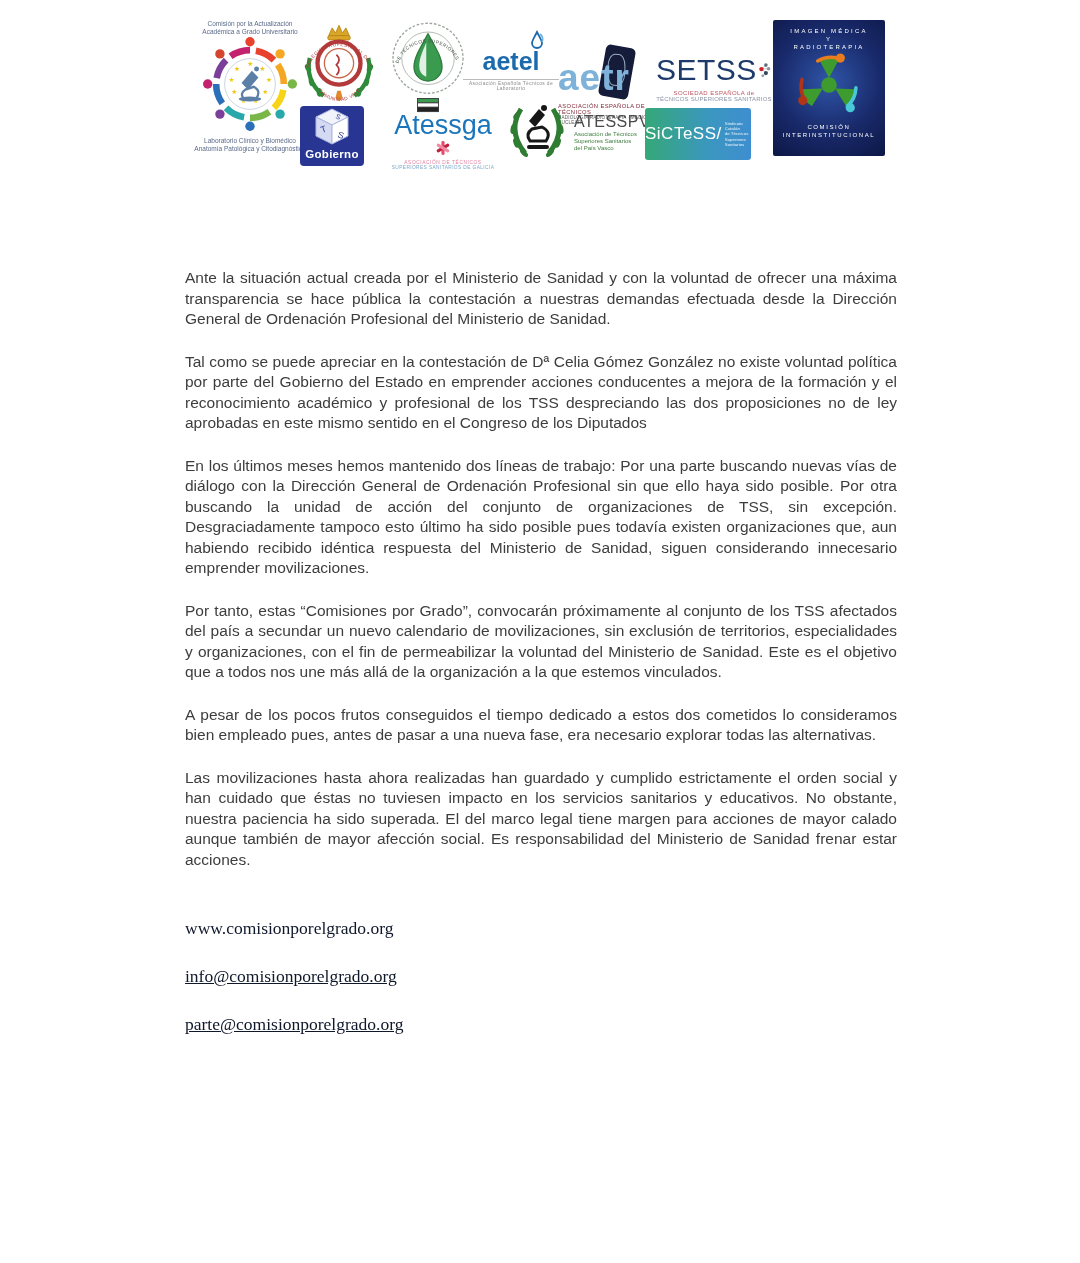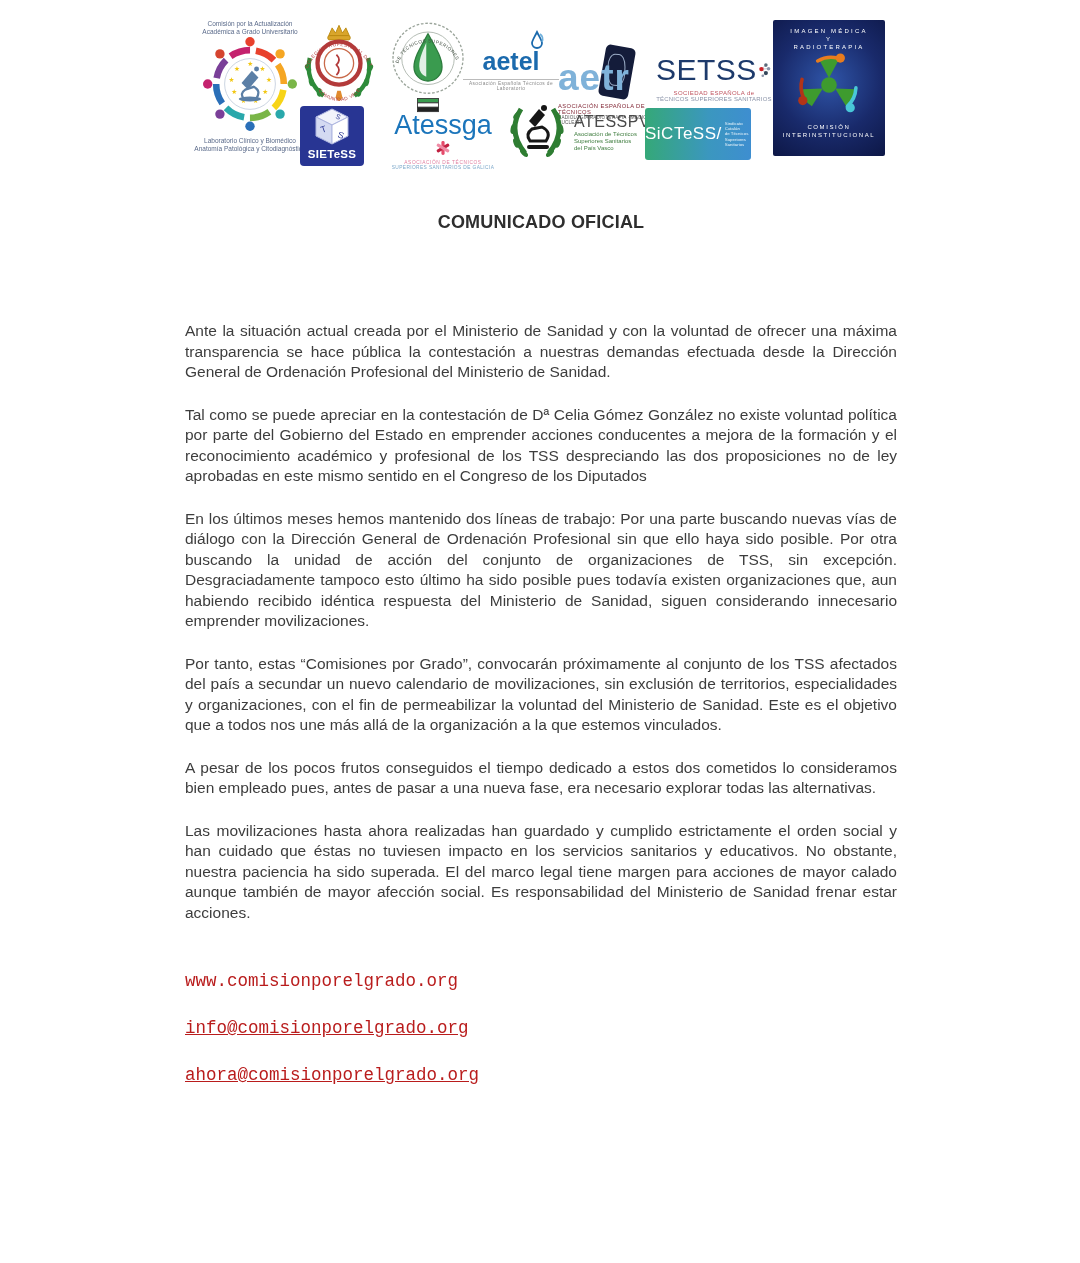--- a/index.html
+++ b/index.html
@@ -83,22 +83,22 @@
     margin-top:32px;letter-spacing:.2px;
   }
   .paragraphs{margin-top:88px;}
   .paragraphs p{
     font-size:15.5px;line-height:20.5px;text-align:justify;color:#3d3d3d;
     margin:0 0 22px 0;
   }
   .links{margin-top:48px;}
   .links a{
     display:block;
-    font-family:Liberation Mono, monospace;
-    font-size:17.5px;color:#b91c1c;margin-bottom:27px;
+    font-family:Liberation Serif, serif;
+    font-size:17.5px;color:#0f172a;margin-bottom:27px;
     text-decoration:none;width:max-content;
   }
   .links a.ul{text-decoration:underline;}
 </style>
 </head>
 <body>
 
 <div class="page">
 
   <div class="logo-strip">
@@ -212,21 +212,21 @@
 
     <div class="logo" id="logo-sietess">
       <svg width="44" height="40" viewBox="0 0 44 40">
         <polygon points="22,3 38,11 22,19 6,11" fill="#f2f4fc" stroke="#aeb6e0" stroke-width="1"></polygon>
         <polygon points="6,11 22,19 22,38 6,30" fill="#d4daf2" stroke="#aeb6e0" stroke-width="1"></polygon>
         <polygon points="38,11 22,19 22,38 38,30" fill="#ffffff" stroke="#aeb6e0" stroke-width="1"></polygon>
         <text x="12" y="27" font-size="9" fill="#283593" transform="rotate(-20 12 27)" font-family="Liberation Sans, sans-serif">T</text>
         <text x="27" y="31" font-size="9" fill="#283593" transform="rotate(20 27 31)" font-family="Liberation Sans, sans-serif">S</text>
         <text x="25" y="12" font-size="7" fill="#283593" transform="rotate(25 25 12)" font-family="Liberation Sans, sans-serif">S</text>
       </svg>
-      <div class="word">SIETeSS</div>
+      <div class="word">Gobierno</div>
     </div>
 
     <div class="logo" id="logo-aetr">
       <div class="mark">
         <div class="plate"></div>
         <div class="word">aetr</div>
       </div>
       <div class="cap1">ASOCIACIÓN ESPAÑOLA DE TÉCNICOS</div>
       <div class="cap2">RADIOLOGÍA RADIOTERAPIA · MEDICINA NUCLEAR</div>
     </div>
@@ -323,31 +323,30 @@
         <circle cx="66" cy="10" r="6.5" fill="#e87c1e"></circle>
         <circle cx="80" cy="80" r="6.5" fill="#49c8d8"></circle>
         <circle cx="13" cy="70" r="6.5" fill="#b23418"></circle>
       </svg>
       <div class="b1">COMISIÓN</div>
       <div class="b2">INTERINSTITUCIONAL</div>
     </div>
   </div>
 
   <div class="doc-body">
-    <div class="doc-title">COMUNICADO OFICIAL</div>
 
     <div class="paragraphs">
       <p>Ante la situación actual creada por el Ministerio de Sanidad y con la voluntad de ofrecer una máxima transparencia se hace pública la contestación a nuestras demandas efectuada desde la Dirección General de Ordenación Profesional del Ministerio de Sanidad.</p>
       <p>Tal como se puede apreciar en la contestación de Dª Celia Gómez González no existe voluntad política por parte del Gobierno del Estado en emprender acciones conducentes a mejora de la formación y el reconocimiento académico y profesional de los TSS despreciando las dos proposiciones no de ley aprobadas en este mismo sentido en el Congreso de los Diputados</p>
       <p>En los últimos meses hemos mantenido dos líneas de trabajo: Por una parte buscando nuevas vías de diálogo con la Dirección General de Ordenación Profesional sin que ello haya sido posible. Por otra buscando la unidad de acción del conjunto de organizaciones de TSS, sin excepción. Desgraciadamente tampoco esto último ha sido posible pues todavía existen organizaciones que, aun habiendo recibido idéntica respuesta del Ministerio de Sanidad, siguen considerando innecesario emprender movilizaciones.</p>
       <p>Por tanto, estas “Comisiones por Grado”, convocarán próximamente al conjunto de los TSS afectados del país a secundar un nuevo calendario de movilizaciones, sin exclusión de territorios, especialidades y organizaciones, con el fin de permeabilizar la voluntad del Ministerio de Sanidad. Este es el objetivo que a todos nos une más allá de la organización a la que estemos vinculados.</p>
       <p>A pesar de los pocos frutos conseguidos el tiempo dedicado a estos dos cometidos lo consideramos bien empleado pues, antes de pasar a una nueva fase, era necesario explorar todas las alternativas.</p>
       <p>Las movilizaciones hasta ahora realizadas han guardado y cumplido estrictamente el orden social y han cuidado que éstas no tuviesen impacto en los servicios sanitarios y educativos. No obstante, nuestra paciencia ha sido superada. El del marco legal tiene margen para acciones de mayor calado aunque también de mayor afección social. Es responsabilidad del Ministerio de Sanidad frenar estar acciones.</p>
     </div>
 
     <div class="links">
       <a href="#">www.comisionporelgrado.org</a>
       <a href="#" class="ul">info@comisionporelgrado.org</a>
-      <a href="#" class="ul">ahora@comisionporelgrado.org</a>
+      <a href="#" class="ul">parte@comisionporelgrado.org</a>
     </div>
   </div>
 
 </div>
 
 </body></html>

